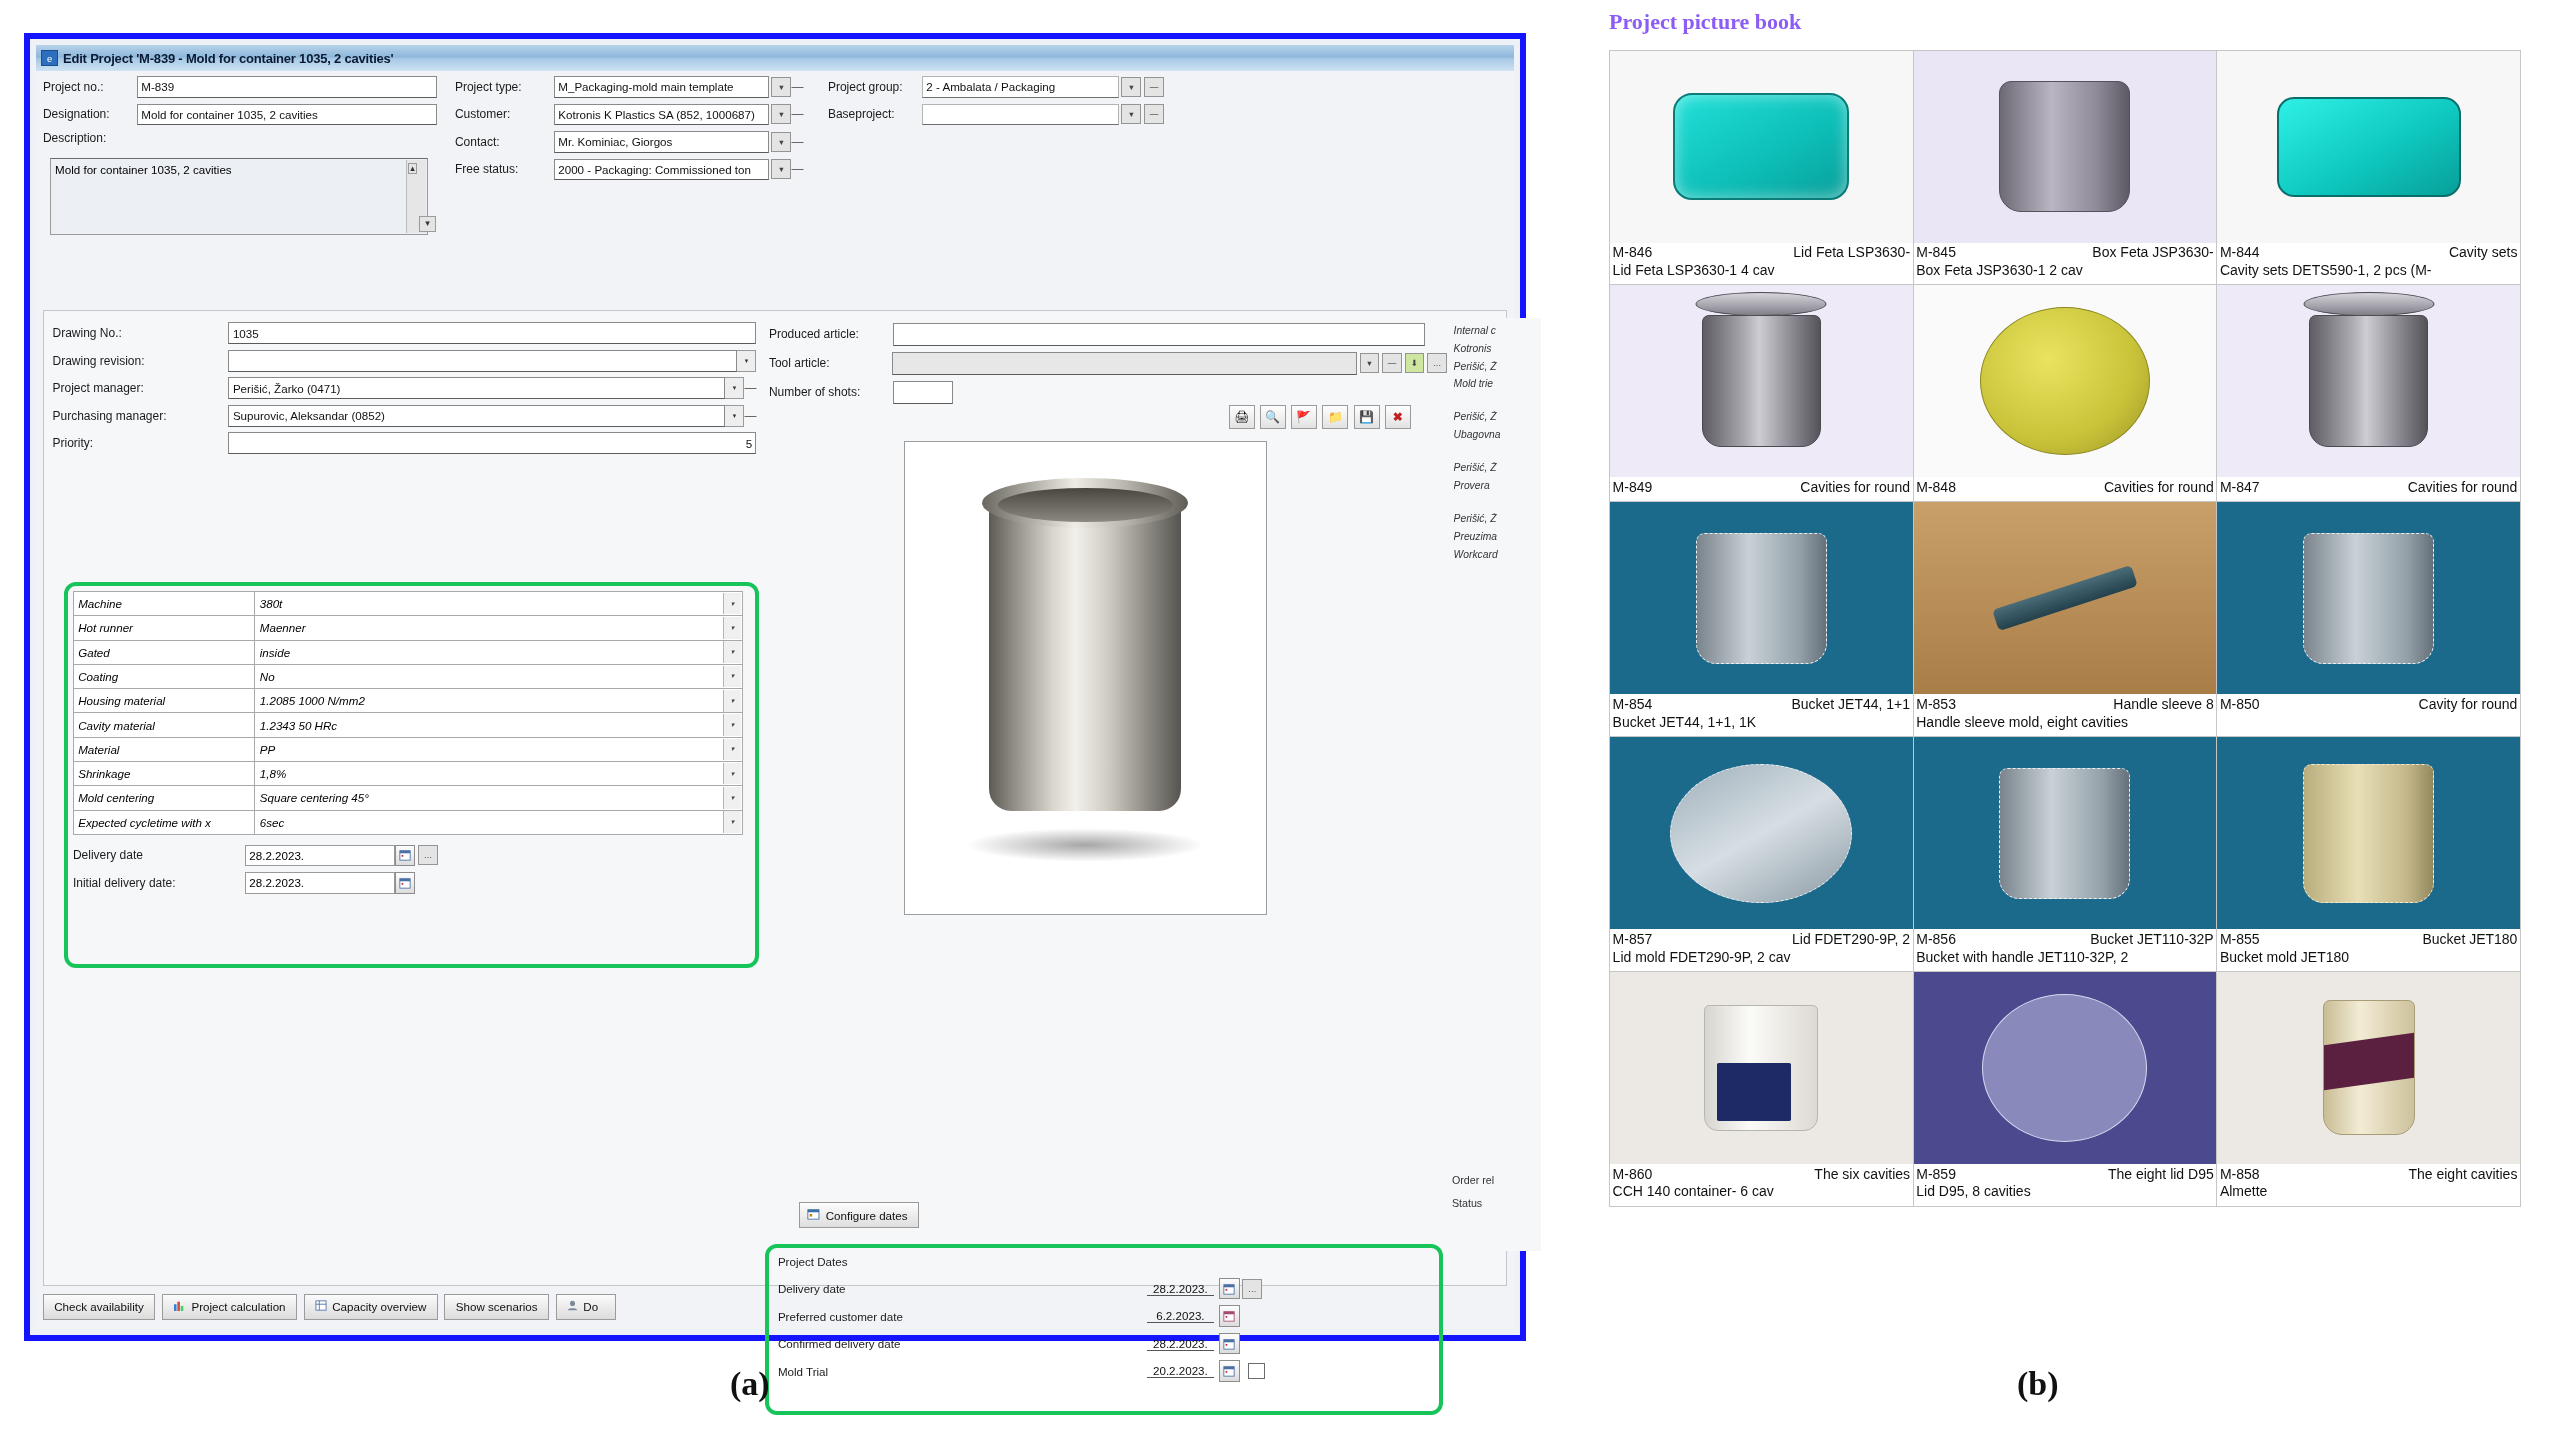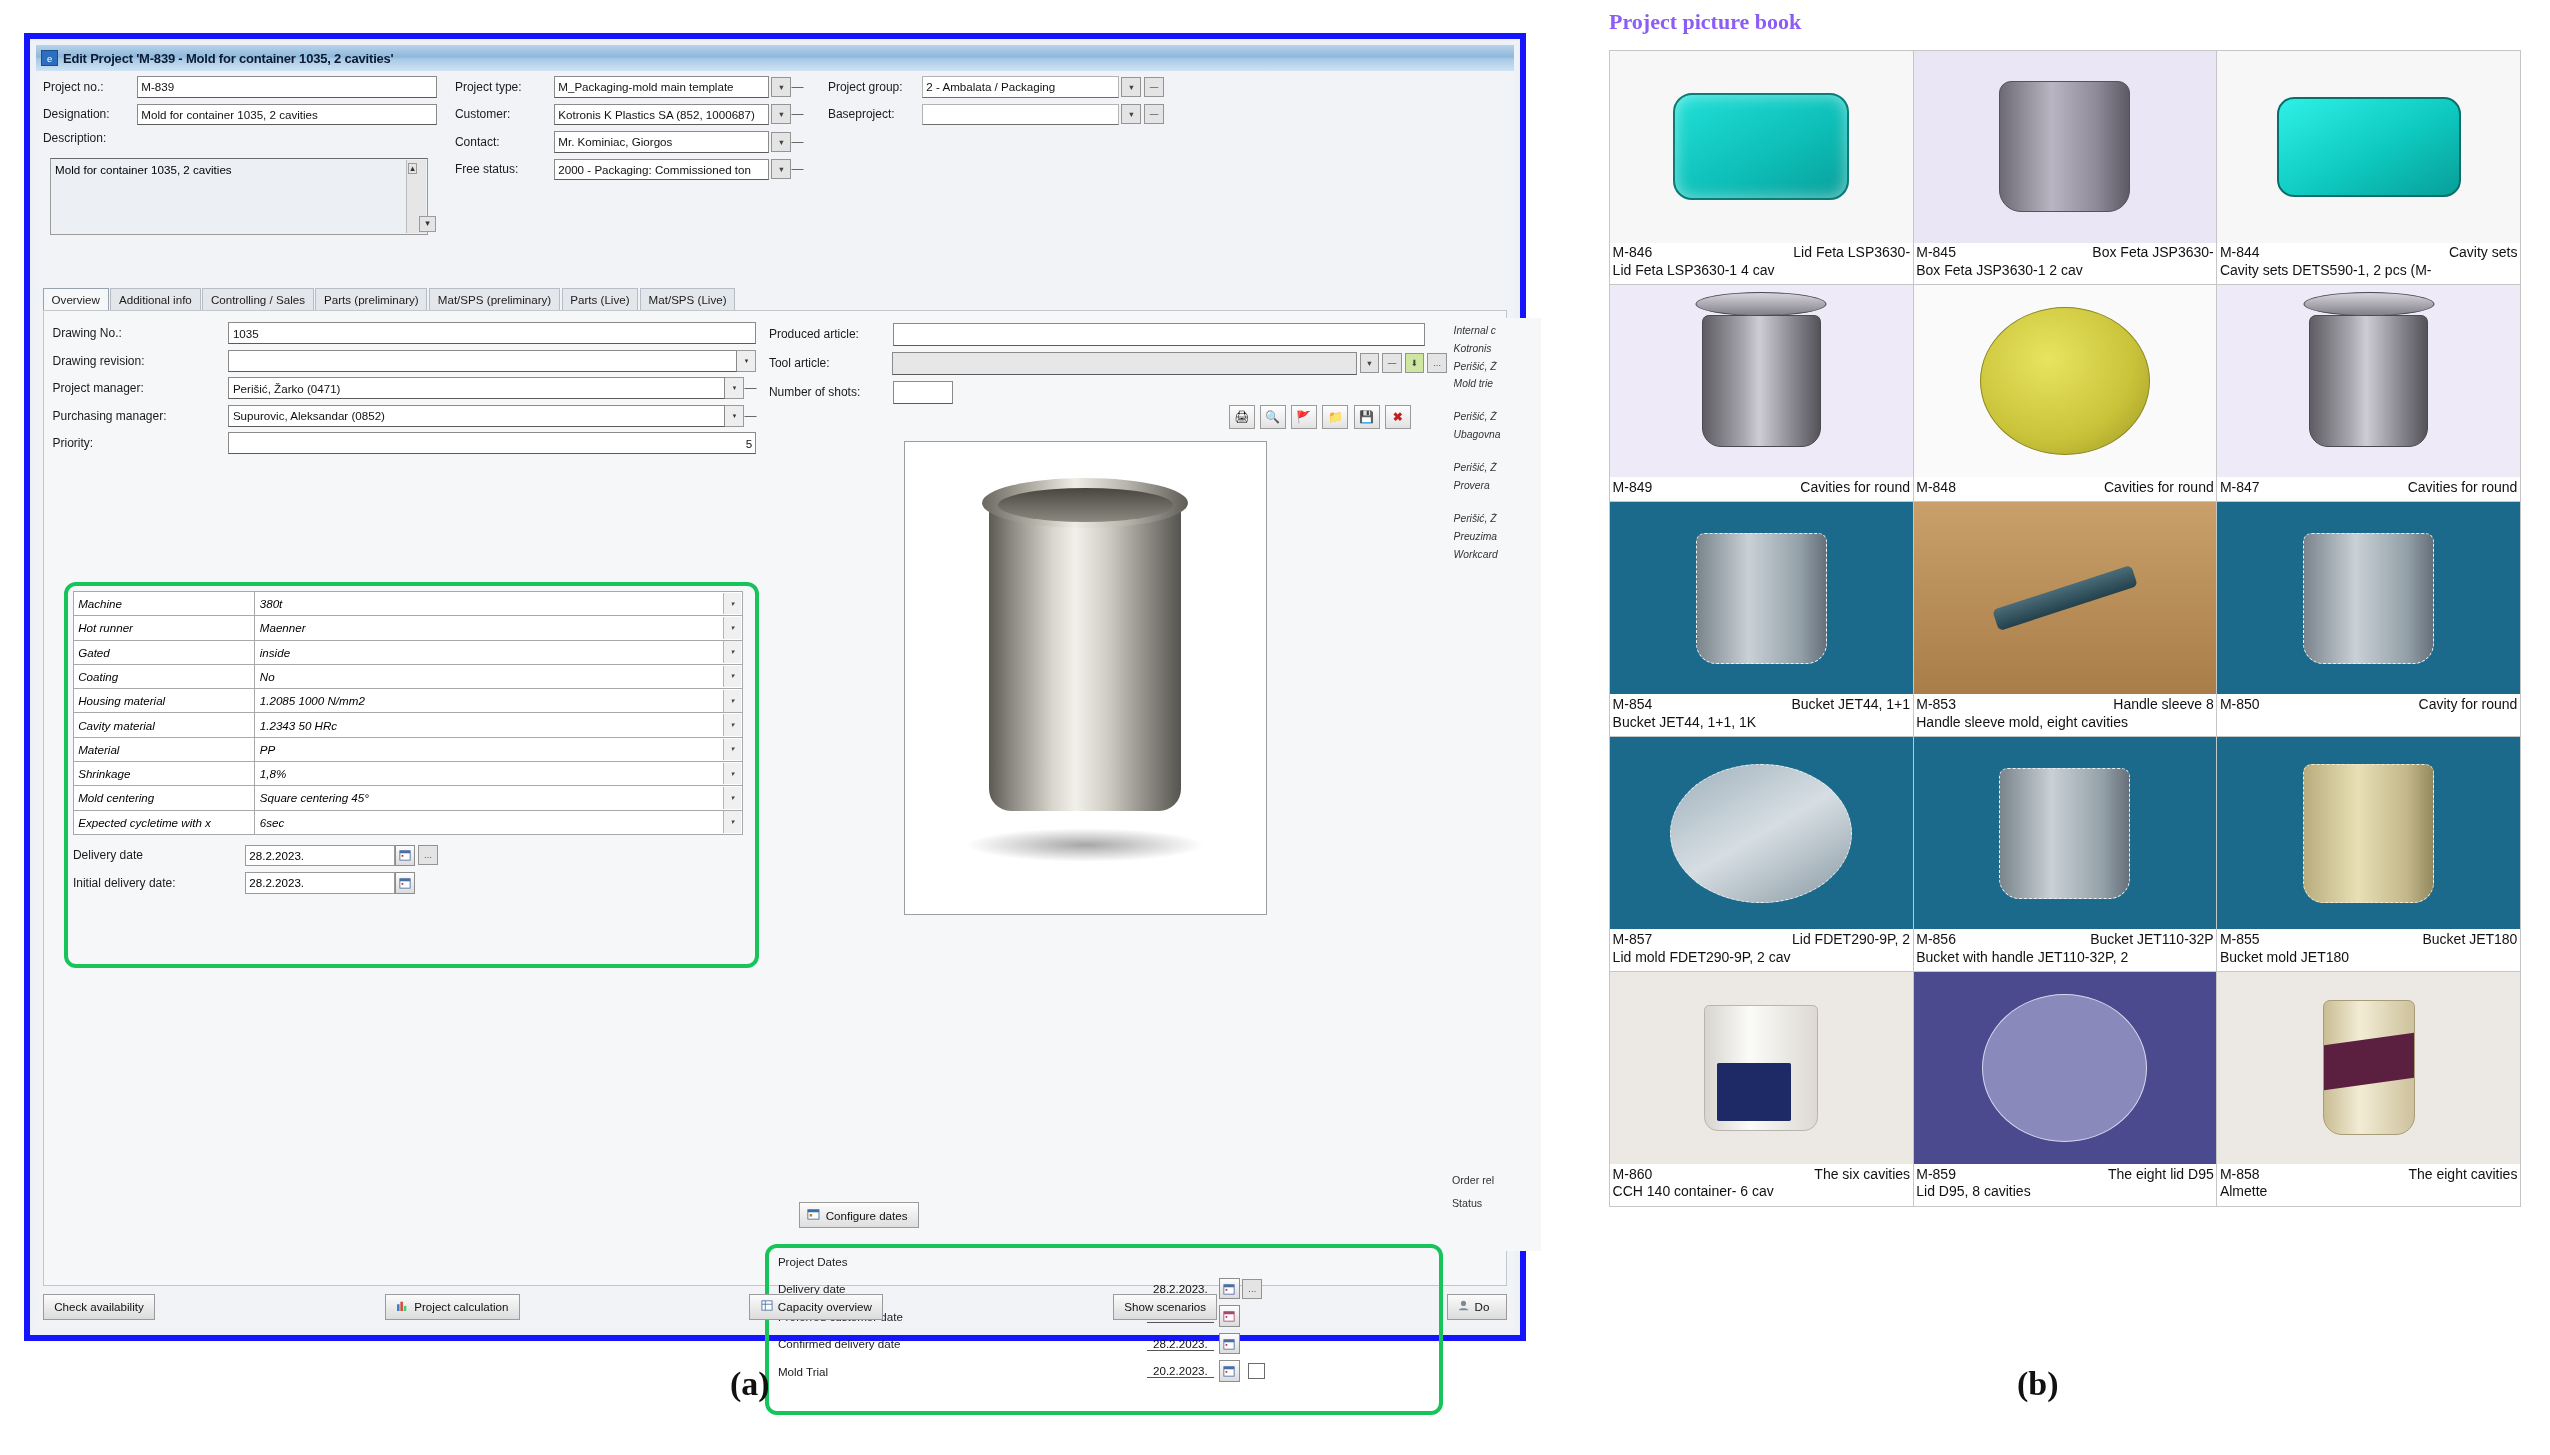--- a/index.html
+++ b/index.html
@@ -102,21 +102,21 @@
   .dates-title{font-size:11.6px;color:#222;margin-bottom:6.9px;}
   .d-row{display:flex;align-items:center;height:27.5px;}
   .d-row .lbl{width:369px;font-size:11.6px;}
   .d-underline{width:67px;border-bottom:0.9px solid #555;font-size:11.6px;text-align:center;color:#111;}
   .chk{width:16.3px;height:16.3px;border:0.9px solid #6b6b6b;background:#fff;margin-left:8.6px;box-sizing:border-box;}
 
   .cfgbtn{position:absolute;left:755px;bottom:57px;height:26px;padding:0 10.3px 0 6.9px;
        background:linear-gradient(#fdfdfd,#dedede);border:0.9px solid #9a9a9a;display:flex;align-items:center;
        gap:5.2px;font-size:11.6px;color:#111;box-sizing:border-box;}
 
-  .footbar{position:absolute;left:6.9px;right:6.9px;bottom:6.9px;height:31px;display:flex;justify-content:space-between;align-items:center;gap:6.9px;}
+  .footbar{position:absolute;left:6.9px;right:6.9px;bottom:6.9px;height:31px;display:flex;justify-content:flex-start;align-items:center;gap:6.9px;}
   .fbtn{height:26px;padding:0 10.3px;background:linear-gradient(#fbfbfb,#dcdcdc);border:0.9px solid #9b9b9b;
        display:flex;align-items:center;gap:5.2px;font-size:11.6px;color:#111;box-sizing:border-box;white-space:nowrap;}
 
   .cap{position:absolute;font-size:34px;font-weight:bold;color:#111;font-family:"Liberation Serif",serif;}
   #cap-a{left:730px;top:1365px;}
   #cap-b{left:2017px;top:1365px;}
 
   
   #fig-b{position:absolute;left:1597px;top:8.6px;width:936px;height:1339px;}
   #pb-title{font-size:22px;font-weight:bold;color:#8b5cf6;font-family:"Liberation Serif",serif;margin:0 0 10.3px 12px;}
@@ -233,29 +233,20 @@
           </div>
           <div class="row">
             <span class="lbl" style="width:94px">Baseproject:</span>
             <span class="fld flat" style="width:197px"></span>
             <span class="mini-btn">▾</span>
             <span class="mini-btn">—</span>
           </div>
         </div>
       </div>
 
-      <div class="tabs">
-        <div class="tab active">Overview</div>
-        <div class="tab">Additional info</div>
-        <div class="tab">Controlling / Sales</div>
-        <div class="tab">Parts (preliminary)</div>
-        <div class="tab">Mat/SPS (preliminary)</div>
-        <div class="tab">Parts (Live)</div>
-        <div class="tab">Mat/SPS (Live)</div>
-      </div>
 
       <div class="panel">
 
         <div class="left-form">
           <div class="frow">
             <span class="lbl">Drawing No.:</span>
             <span class="fld">1035</span>
           </div>
           <div class="frow">
             <span class="lbl">Drawing revision:</span>

